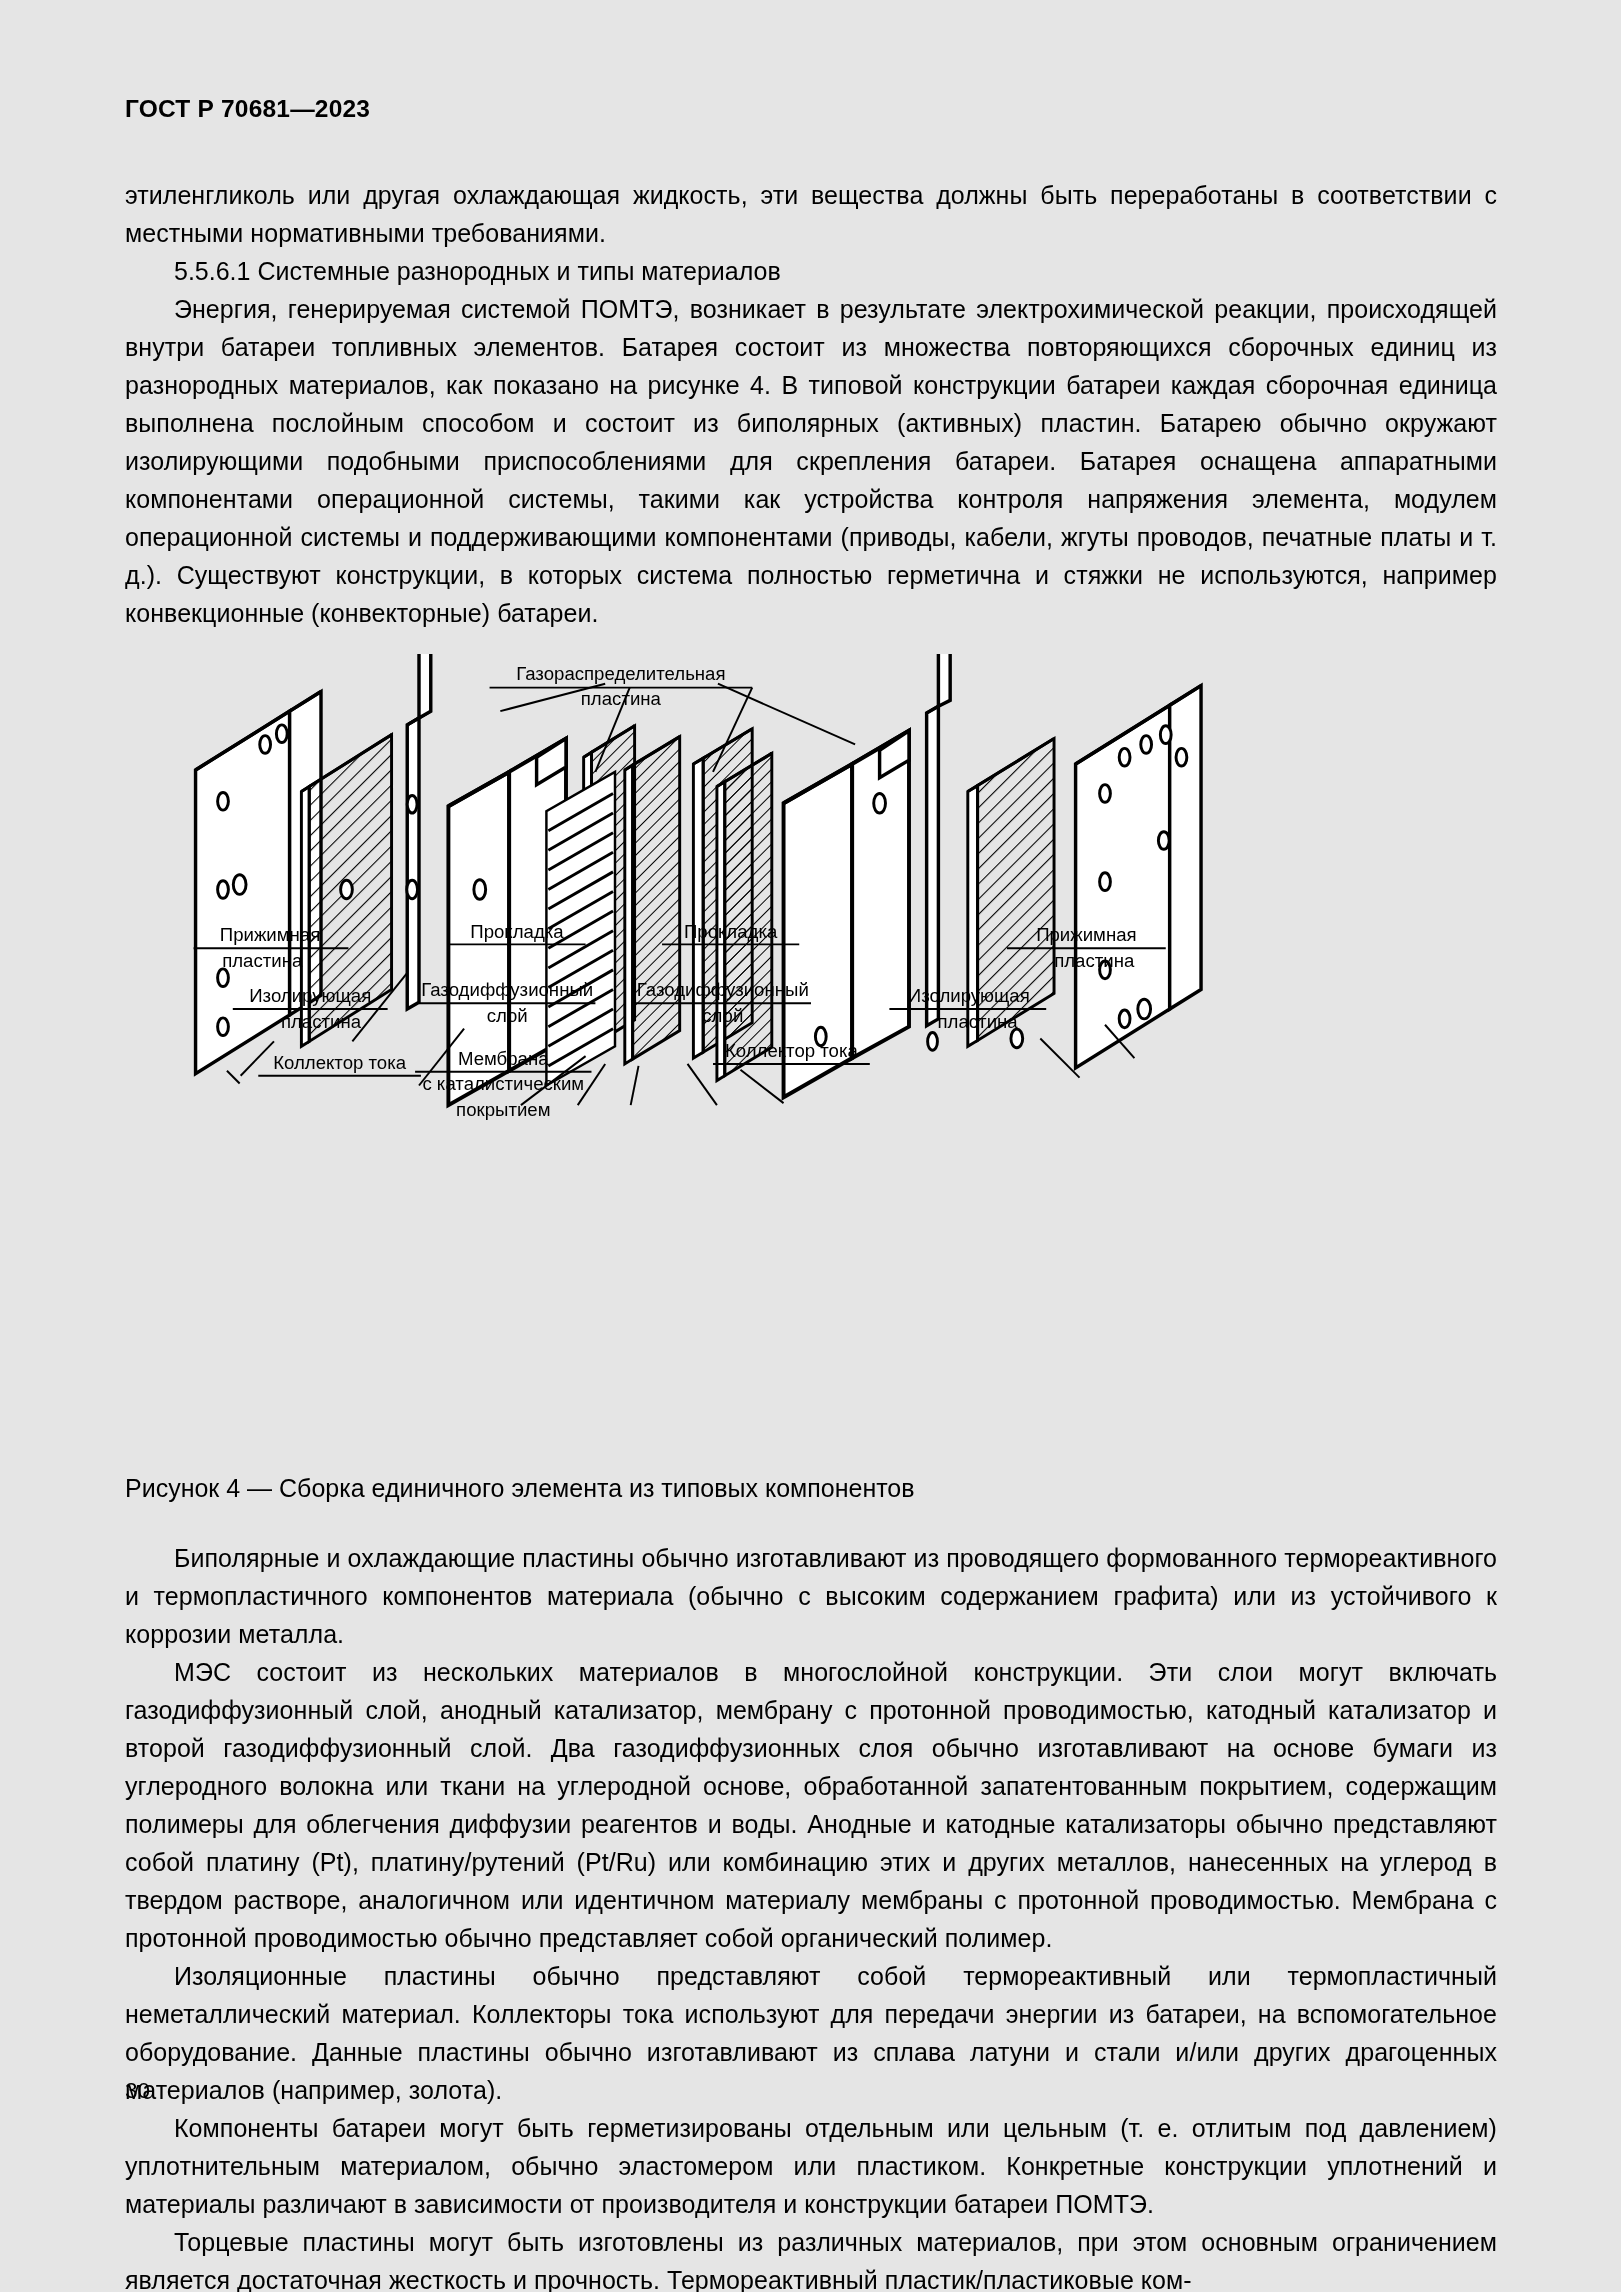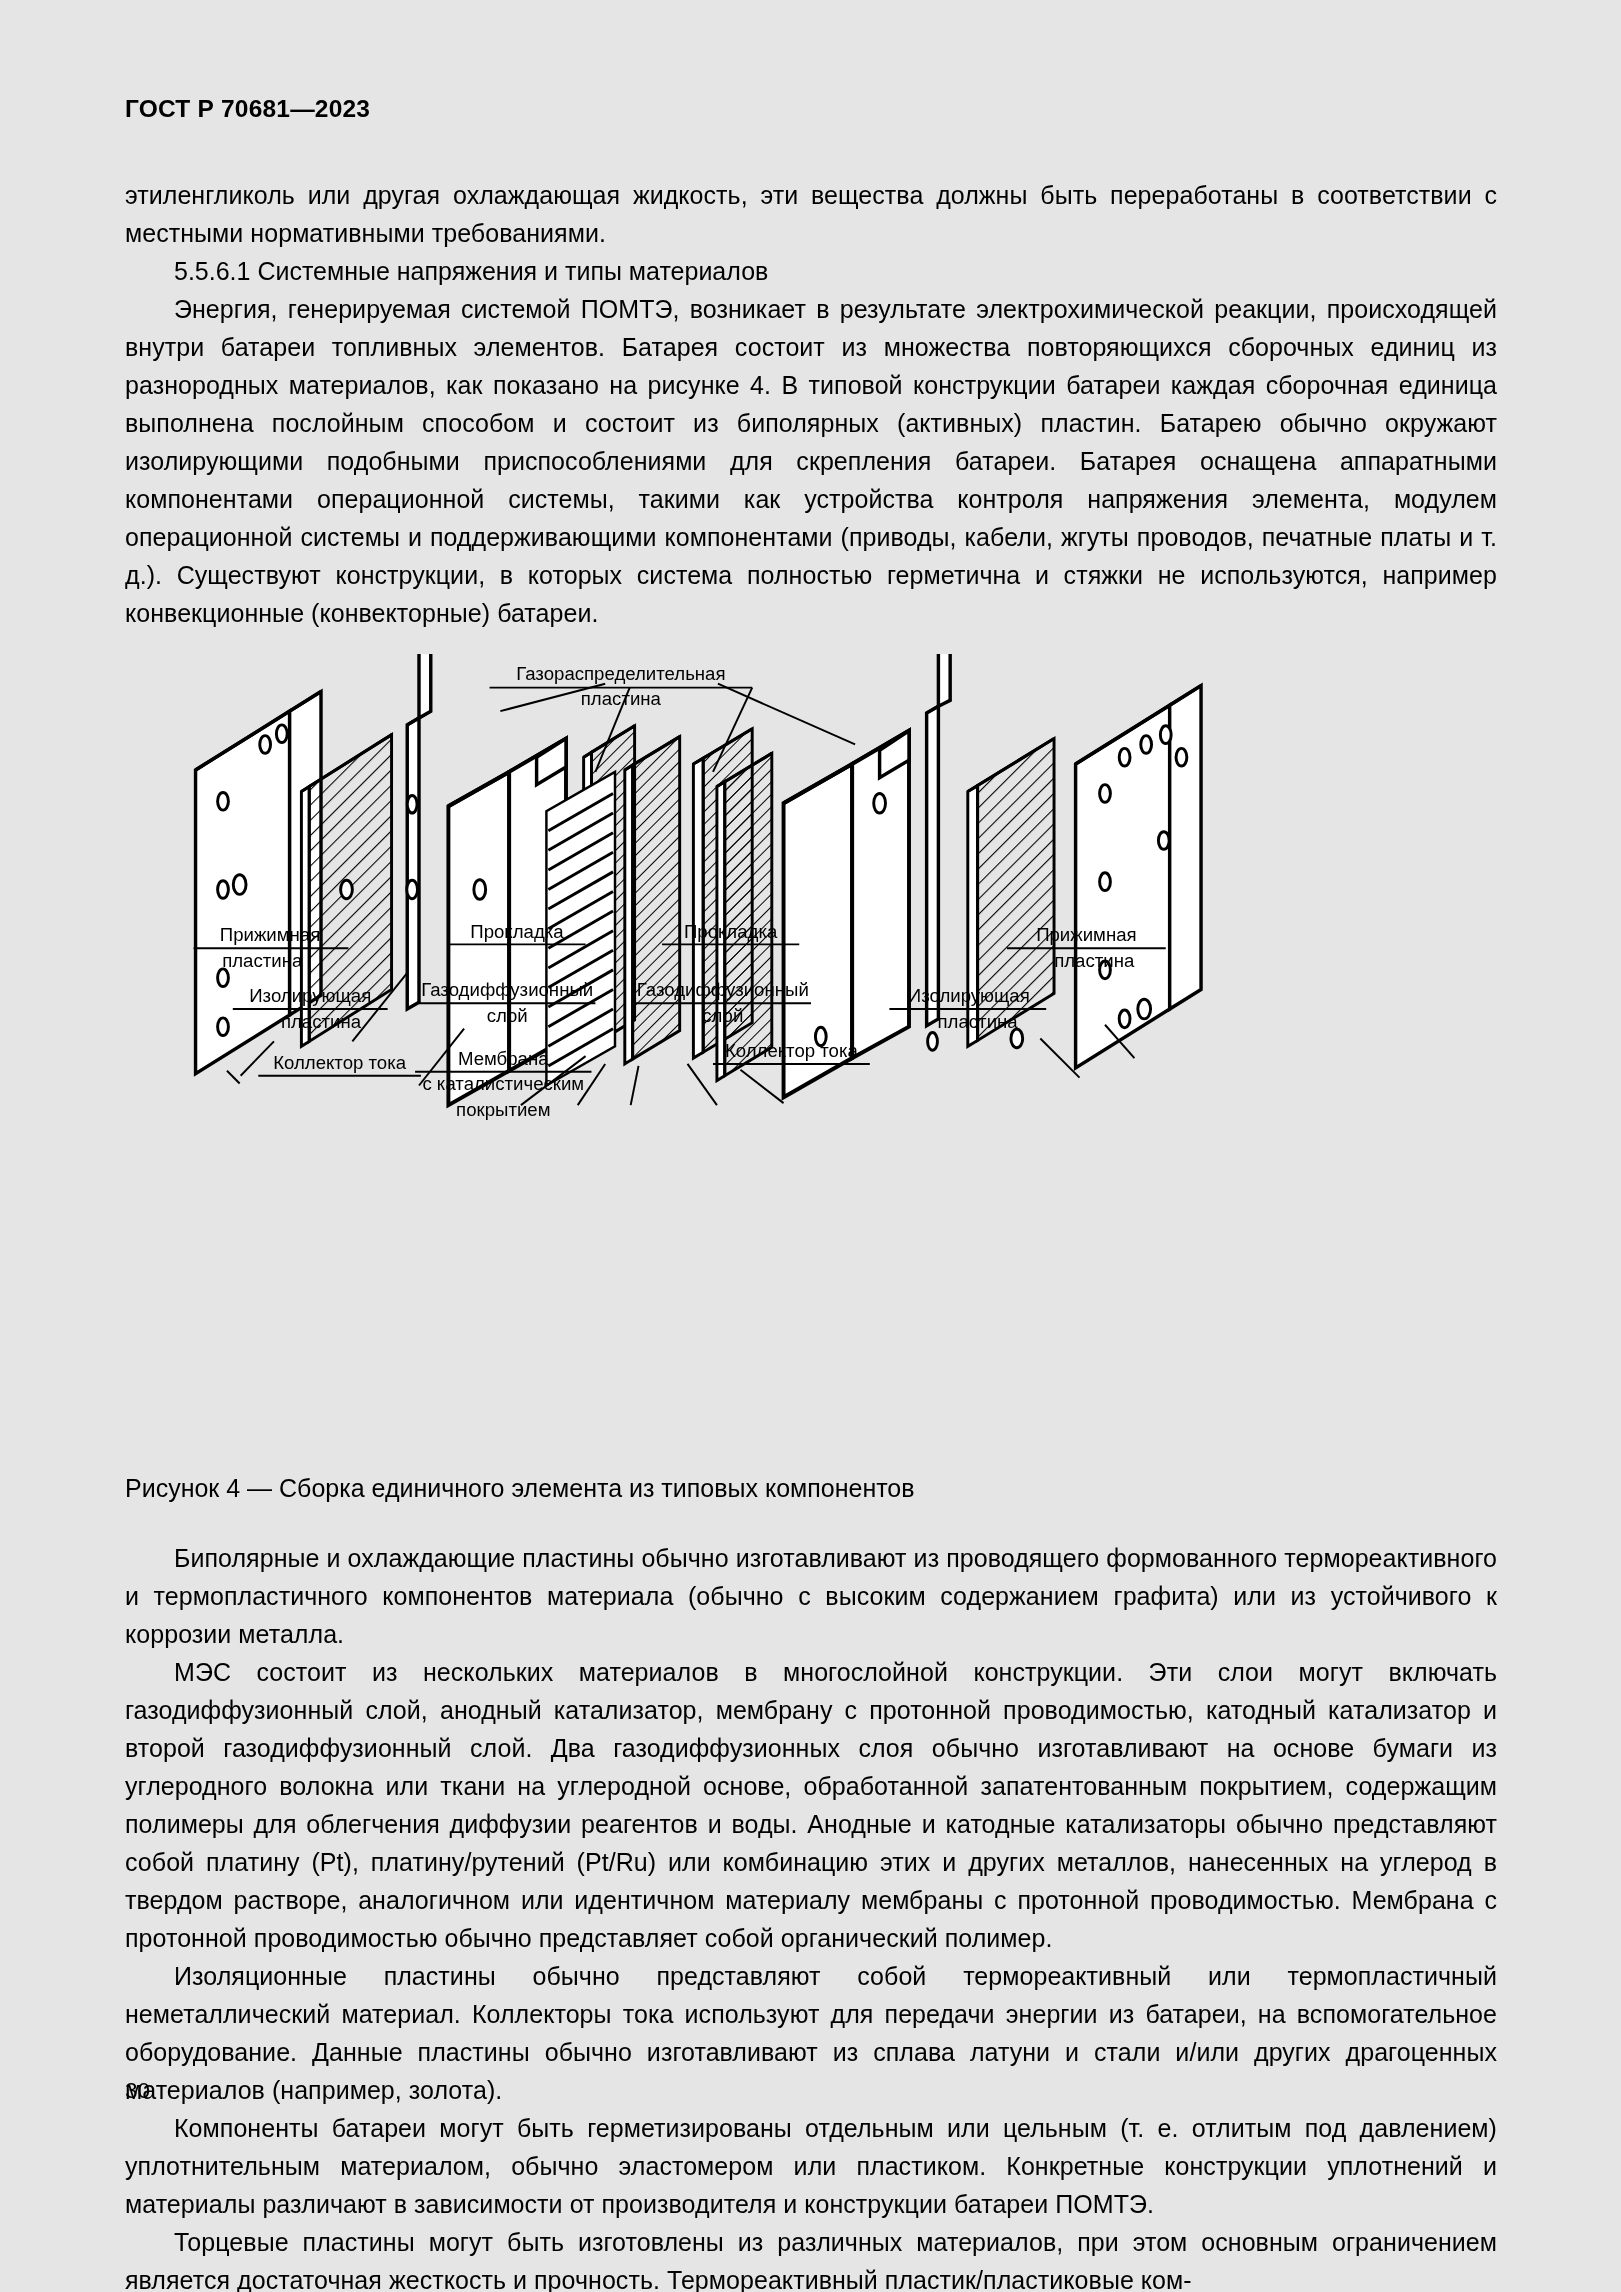--- a/index.html
+++ b/index.html
@@ -100,21 +100,21 @@
 
 <div class="page">
 
   <div class="content">
 
     <div class="doc-header">ГОСТ Р 70681—2023</div>
 
     <p class="body-text first-para">этиленгликоль или другая охлаждающая жидкость, эти вещества должны быть переработаны в соответствии с местными нормативными требованиями.</p>
 
 
-    <p class="clause-sub">5.5.6.1  Системные напряжения и типы материалов</p>
+    <p class="clause-sub">5.5.6.1  Системные разнородных и типы материалов</p>
 
     <p class="body-text indent">Энергия, генерируемая системой ПОМТЭ, возникает в результате электрохимической реакции, происходящей внутри батареи топливных элементов. Батарея состоит из множества повторяющихся сборочных единиц из разнородных материалов, как показано на рисунке 4. В типовой конструкции батареи каждая сборочная единица выполнена послойным способом и состоит из биполярных (активных) пластин. Батарею обычно окружают изолирующими подобными приспособлениями для скрепления батареи. Батарея оснащена аппаратными компонентами операционной системы, такими как устройства контроля напряжения элемента, модулем операционной системы и поддерживающими компонентами (приводы, кабели, жгуты проводов, печатные платы и т. д.). Существуют конструкции, в которых система полностью герметична и стяжки не используются, например конвекционные (конвекторные) батареи.</p>
 
     <div class="figure-wrap">
       <svg class="figure-svg" viewBox="0 0 1400 830" xmlns="http://www.w3.org/2000/svg">
         <defs>
           <pattern id="hatch" width="11" height="11" patternUnits="userSpaceOnUse" patternTransform="rotate(45)">
             <line x1="0" y1="0" x2="0" y2="11" stroke="#000" stroke-width="2.2"></line>
           </pattern>
           <pattern id="hatch2" width="9" height="9" patternUnits="userSpaceOnUse" patternTransform="rotate(45)">

